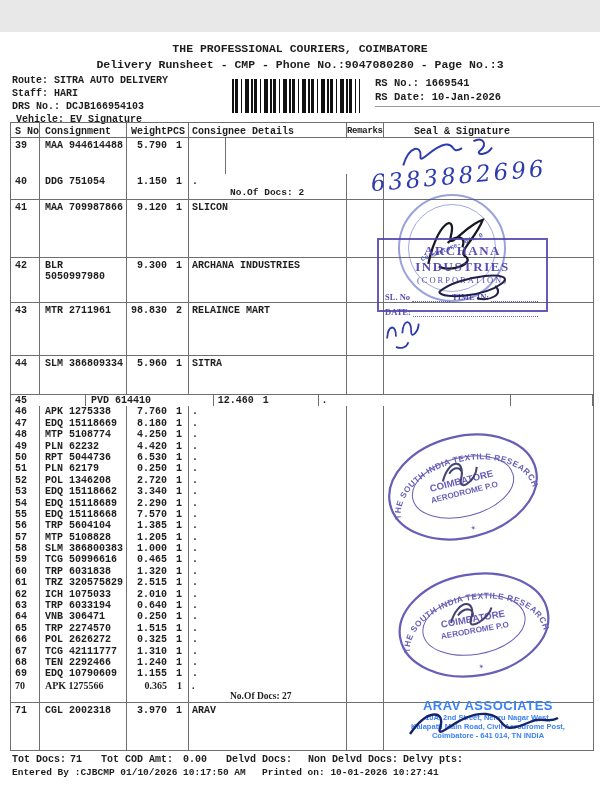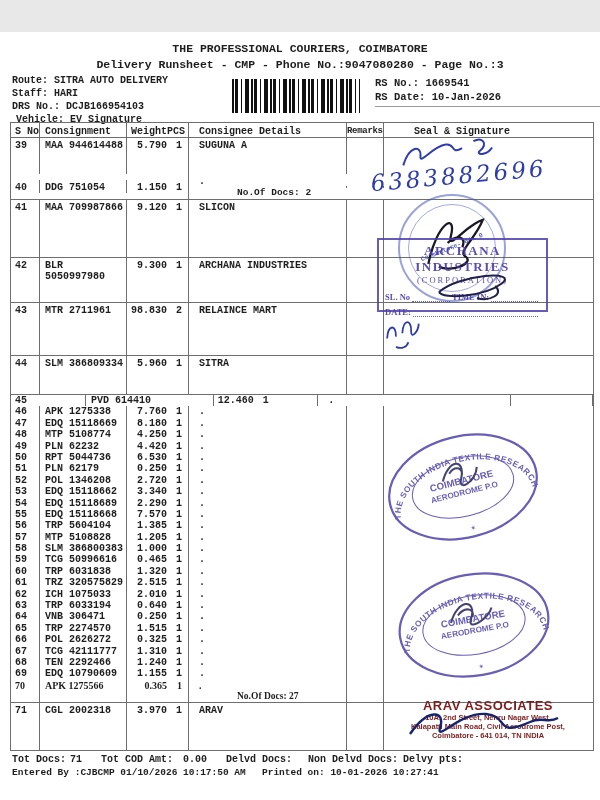--- a/index.html
+++ b/index.html
@@ -24,21 +24,21 @@
   .trow .c{border-left:1px solid #6e6e6e;box-sizing:border-box;overflow:hidden;}
   .trow .c:first-child{border-left:none;}
   .trow.b{border-bottom:1px solid #6e6e6e;}
   .trow:not(.compact) .c{padding-top:2px;}
   .trow.compact{line-height:11.4px;}
   .c.sno{width:28px;padding-left:4px;}
   .c.cons{width:87px;padding-left:5px;}
   .c.wp{width:62px;display:flex;}
   .c.wp .w{width:40px;text-align:right;display:inline-block;}
   .c.wp .p{width:15px;text-align:right;display:inline-block;}
-  .c.det{width:158px;padding-left:10px;}
+  .c.det{width:158px;padding-left:3px;}
   .c.rem{width:37px;}
   .c.seal{flex:1;}
   .thead{height:15px;line-height:13px;border-bottom:1px solid #6e6e6e;}
   .thead .seal{padding-left:30px;}
   .thead .rem{font-size:9px;letter-spacing:-.3px;}
   .note{margin-left:38px;font-size:9.5px;line-height:11.5px;}
   
   .footer{position:absolute;left:0;top:722px;width:600px;height:32px;font-size:10px;font-weight:bold;}
   .footer span{position:absolute;white-space:pre;}
   .f2{top:13px;font-size:9.5px;}
@@ -52,21 +52,21 @@
   .cstamp .ctext{position:absolute;left:0;top:48px;width:100%;text-align:center;font-size:6.5px;
                  color:rgba(60,75,185,.85);transform:rotate(-22deg);font-weight:bold;}
   .boxstamp{border:2px solid rgba(75,62,172,.85);color:rgba(75,62,172,.92);
             font-family:"Liberation Serif","DejaVu Serif",serif;box-sizing:border-box;}
   .boxstamp .l1{text-align:center;font-size:13px;font-weight:bold;letter-spacing:1.5px;margin-top:3px;}
   .boxstamp .l2{text-align:center;font-size:8.5px;letter-spacing:2px;}
   .boxstamp .lrow{display:flex;align-items:flex-end;font-size:8.5px;font-weight:bold;
                   padding:0 6px;margin-top:7px;}
   .boxstamp .leader{flex:1;border-bottom:1.5px dotted rgba(75,62,172,.8);height:8px;margin:0 2px;}
   .boxstamp .leader.short{flex:0 0 38px;}
-  .arav{color:#7f1d1d;text-align:center;font-family:"Liberation Sans","DejaVu Sans",sans-serif;}
+  .arav{color:#3b82f6;text-align:center;font-family:"Liberation Sans","DejaVu Sans",sans-serif;}
   .arav .nm{font-size:13px;font-weight:bold;letter-spacing:.5px;}
   .arav .ad{font-size:7.5px;font-weight:bold;line-height:9px;}
   .blackbar{position:absolute;left:0;top:793px;width:437px;height:7px;background:#0c0c0c;}
 </style>
 </head>
 <body>
 
 <div class="page">
 
   <div class="title">THE PROFESSIONAL COURIERS, COIMBATORE</div>
@@ -99,27 +99,24 @@
       <div class="c seal">Seal &amp; Signature</div>
     </div>
     <div id="rows">
         <div class="trow" style="height: 36px;">
           <div class="c sno">39</div>
           <div class="c cons">MAA 944614488</div>
           <div class="c wp">
             <span class="w">5.790</span>
             <span class="p">1</span>
           </div>
-          <div class="c det">
-            <div>SUGUNA A</div>
-          </div>
-          <div class="c rem"></div>
-          <div class="c seal"></div>
-        </div>
-        <div class="trow b" style="height: 26px; align-items: center;">
+          <div class="c rem"></div>
+          <div class="c seal"></div>
+        </div>
+        <div class="trow b" style="height: 26px;">
           <div class="c sno">40</div>
           <div class="c cons">DDG 751054</div>
           <div class="c wp">
             <span class="w">1.150</span>
             <span class="p">1</span>
           </div>
           <div class="c det">
             <div>.</div>
             <div class="note">No.Of Docs: 2</div>
           </div>

